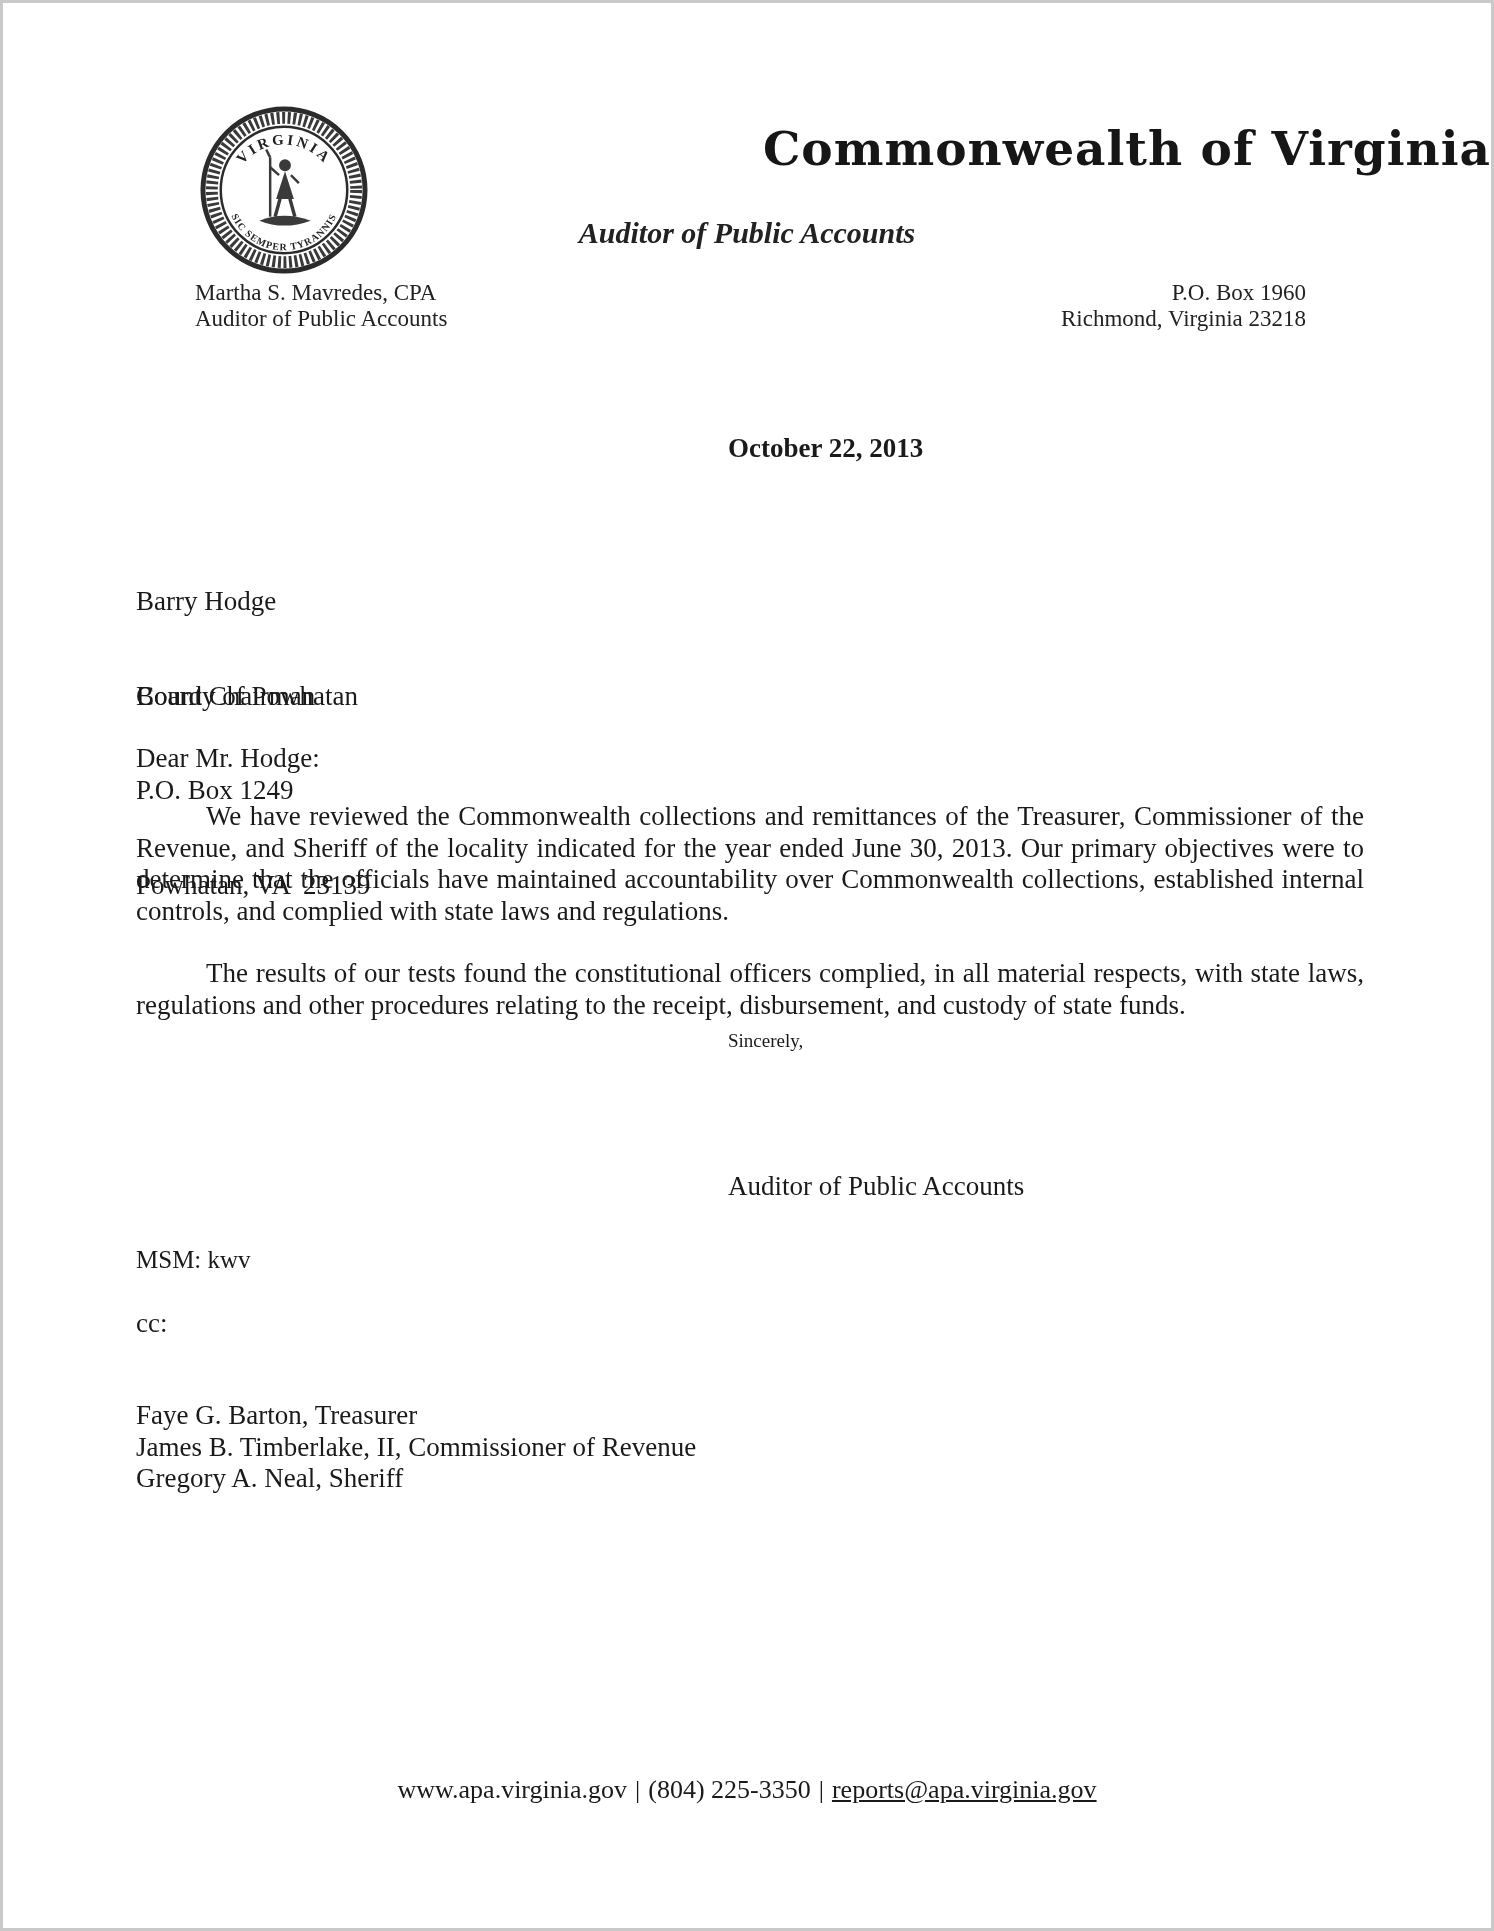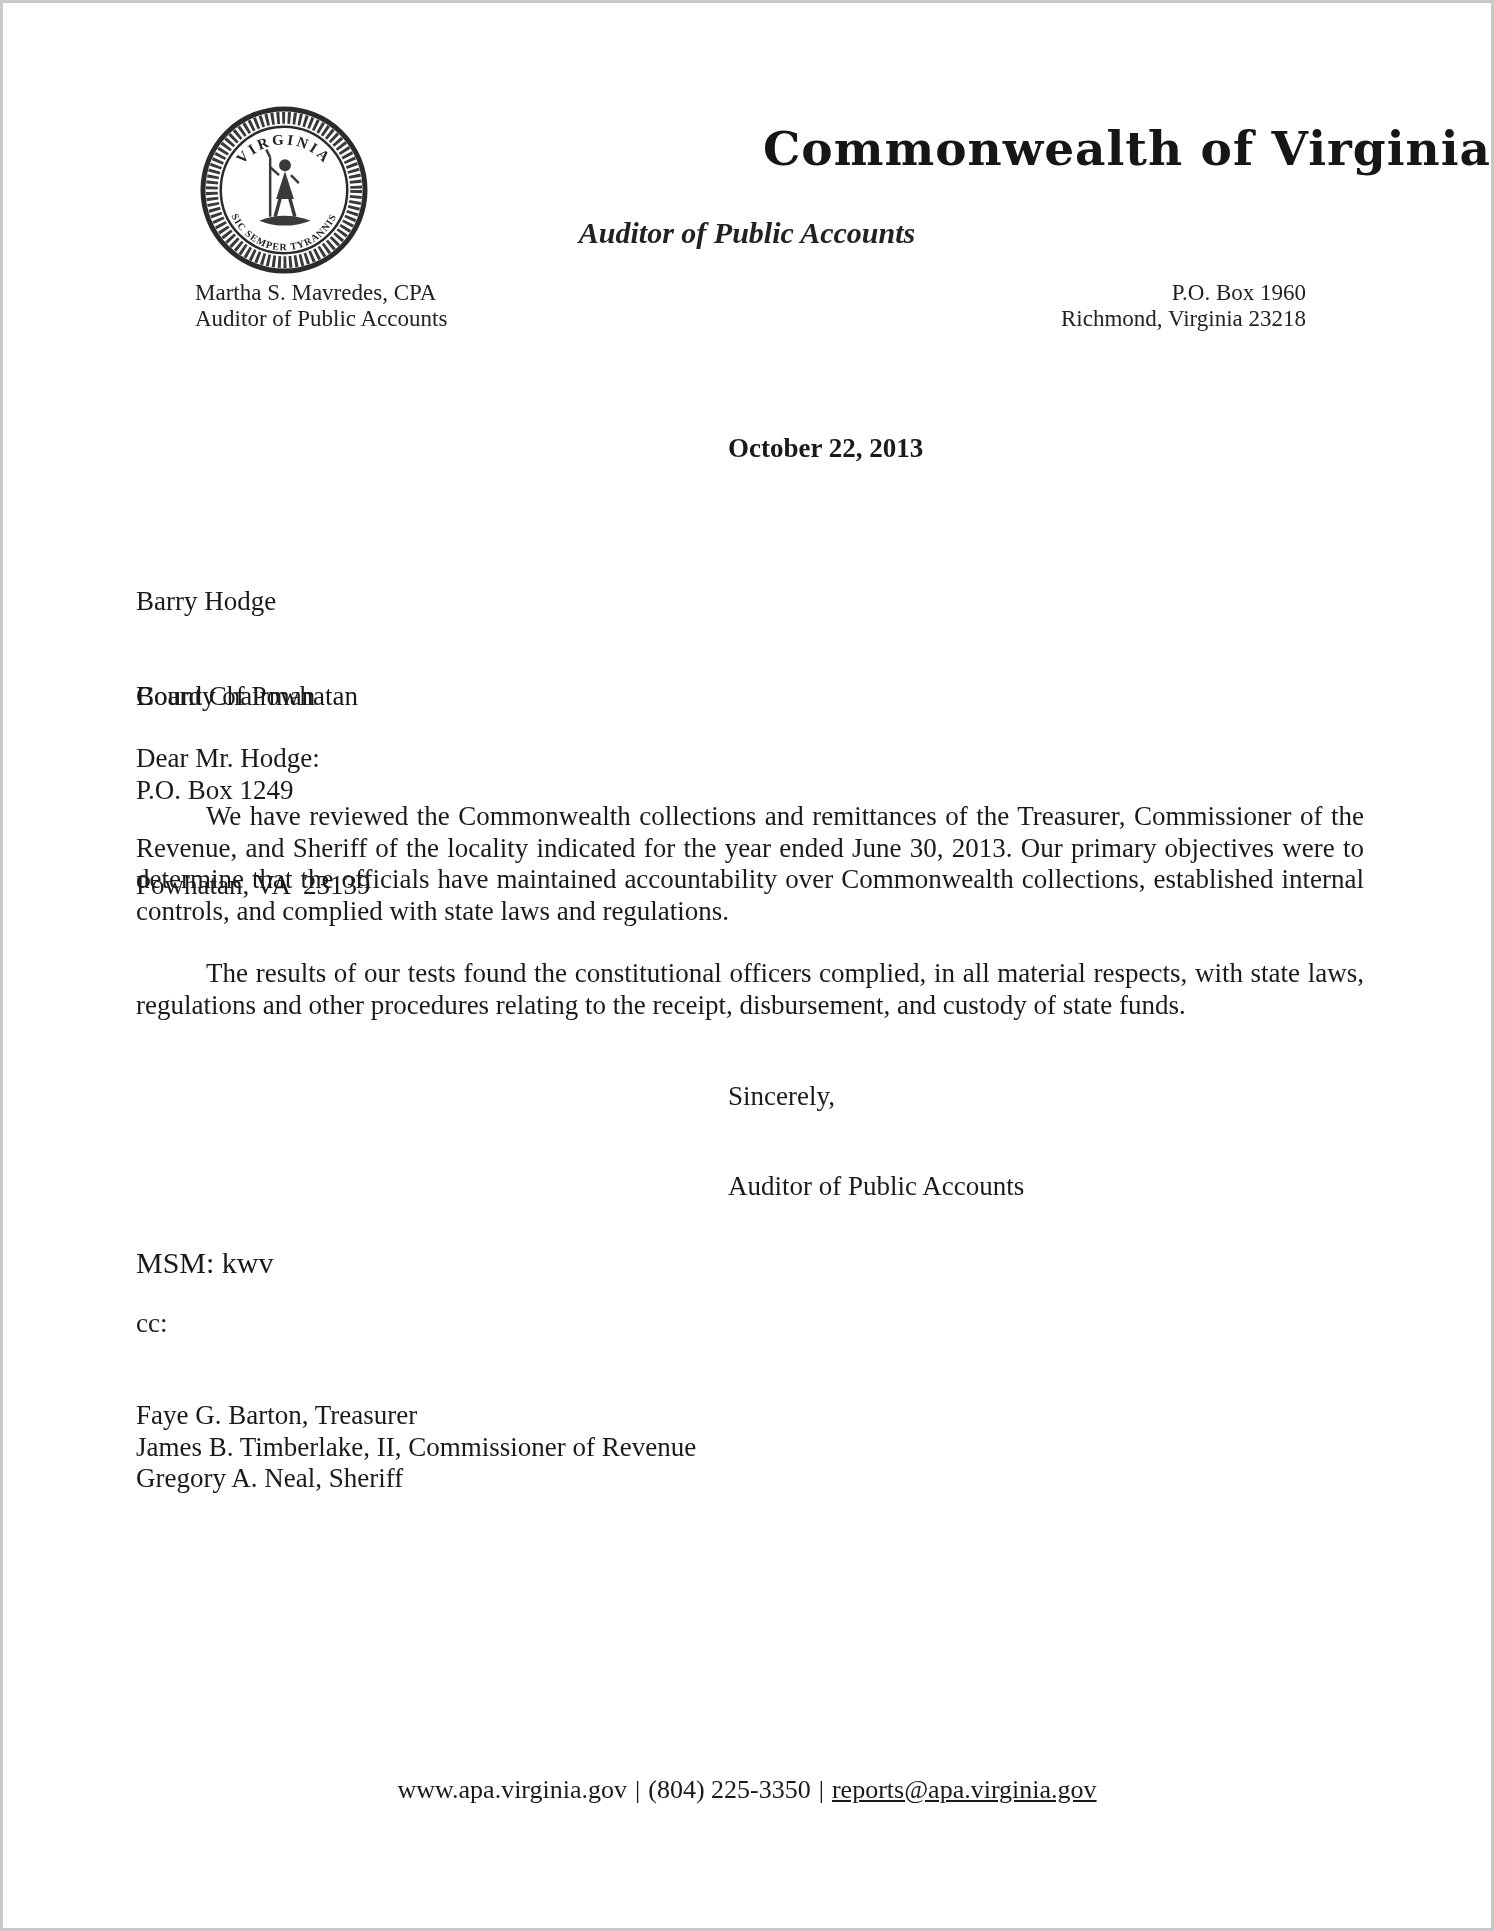--- a/index.html
+++ b/index.html
@@ -39,23 +39,23 @@
     position:absolute;right:185px;top:277px;
     text-align:right;
     font-size:23px;line-height:26px;color:#222;
   }
   .date-line{position:absolute;left:725px;top:430px;font-size:27px;font-weight:bold;}
   .recipient-block{position:absolute;left:133px;top:520px;font-size:27px;line-height:31.5px;white-space:pre-wrap;}
   .locality-line{position:absolute;left:133px;top:678px;font-size:27px;}
   .salutation-line{position:absolute;left:133px;top:740px;font-size:27px;}
   .body-block{position:absolute;left:133px;top:798px;width:1228px;font-size:27px;line-height:31.5px;text-align:justify;}
   .body-block p{margin:0 0 31px 0;text-indent:70px;}
-  .closing-line{position:absolute;left:725px;top:1078px;font-size:27px;}
+  .closing-line{position:absolute;left:725px;top:1027px;font-size:19px;}
   .signature-title-line{position:absolute;left:725px;top:1168px;font-size:27px;}
-  .initials-line{position:absolute;left:133px;top:1243px;font-size:30px;}
+  .initials-line{position:absolute;left:133px;top:1243px;font-size:25px;}
   .cc-block{position:absolute;left:133px;top:1305px;font-size:27px;line-height:31.5px;display:flex;flex-direction:column;}
   .cc-label{width:92px;flex:0 0 92px;}
   .footer-line{
     position:absolute;left:0;top:1772px;width:100%;
     text-align:center;font-size:26px;color:#1a1a1a;
   }
   .footer-line .sep{padding:0 8px;}
   .footer-email{text-decoration:underline;color:#1a1a1a;cursor:pointer;}
 </style>
 </head>

